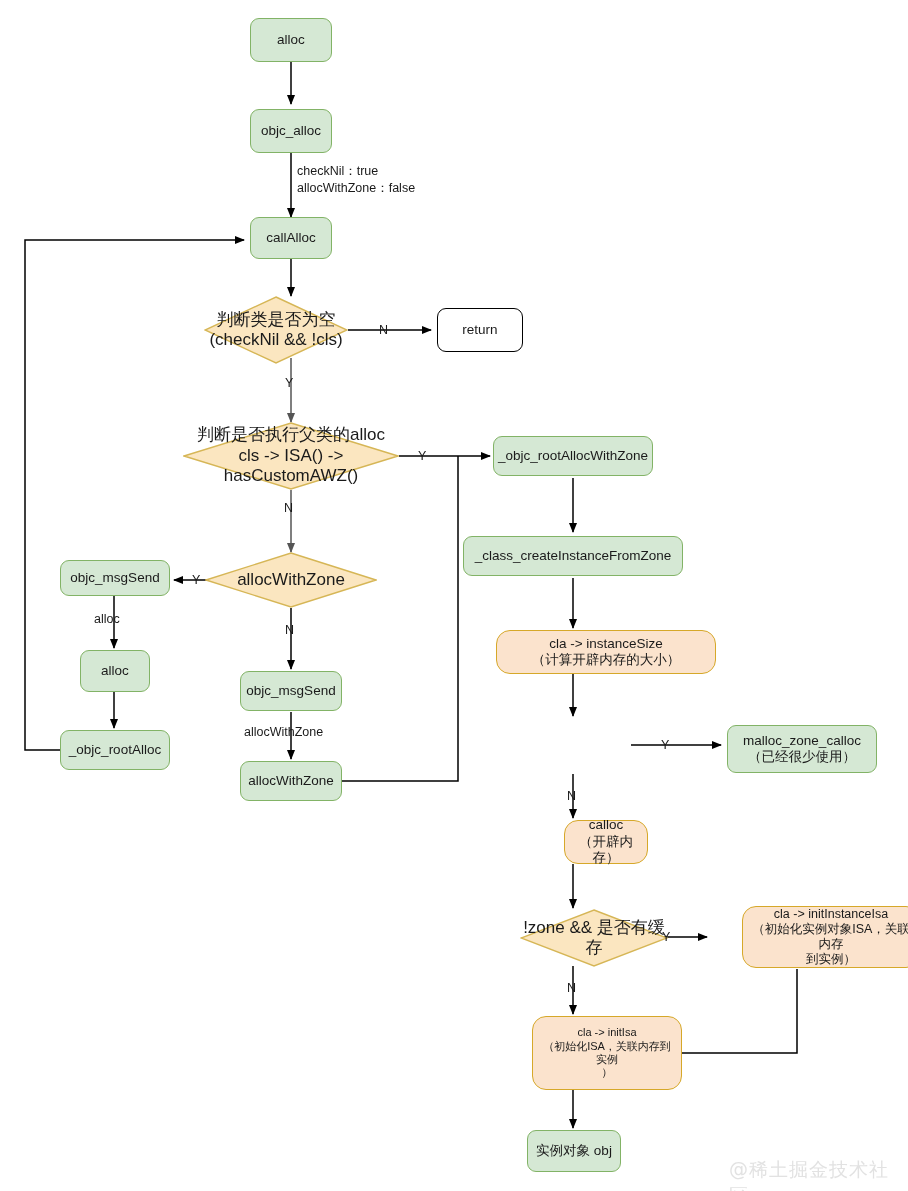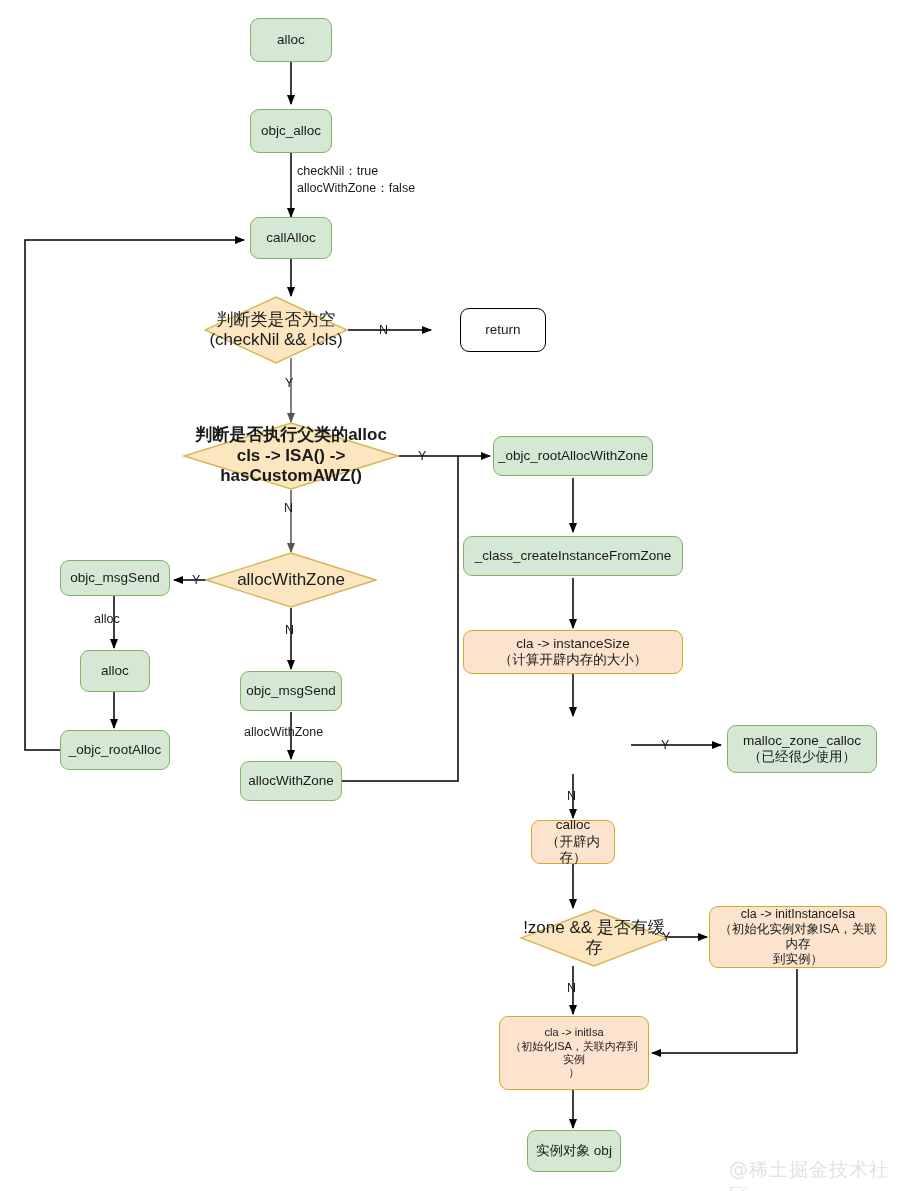--- a/index.html
+++ b/index.html
@@ -43,33 +43,33 @@
     white-space: pre-line;
   }
   .proc {
     border-radius: 9px;
     border: 1.4px solid #82b366;
     background: #d5e8d4;
     color: #1a1a1a;
     font-size: 13.5px;
   }
   .proc-orange {
-    border-radius: 9px;
+    border-radius: 14px;
     border: 1.4px solid #d6a829;
     background: #fbe3cd;
     color: #1a1a1a;
     font-size: 13.5px;
+    margin-left: 33px;
   }
   .proc-plain {
     border-radius: 9px;
     border: 1.6px solid #000000;
     background: #ffffff;
     color: #1a1a1a;
     font-size: 13.5px;
-    margin-left: 23px;
   }
   .decision {
     background: transparent;
     border: none;
     font-size: 17px;
     color: #1a1a1a;
   }
   .decision .dlabel {
     position: relative;
     z-index: 3;
@@ -194,21 +194,21 @@
 (checkNil &amp;&amp; !cls)</div>
   </div>
 
   <div class="edge-label" style="left:379px; top:322px;">N</div>
   <div class="edge-label" style="left:285px; top:375px;">Y</div>
 
   <div class="node proc-plain" style="left:437px; top:308px; width:86px; height:44px;">
     <span>return</span>
   </div>
 
-  <div class="node decision" style="left:183px; top:422px; width:216px; height:68px;font-weight:bold;">
+  <div class="node decision" style="left:183px; top:422px; width:216px; height:68px;">
     <svg class="dshape" viewBox="0 0 216 68" preserveAspectRatio="none">
       <polygon points="108,1 215,34 108,67 1,34" fill="#fbe6c0" stroke="#d6b656" stroke-width="1.4"></polygon>
     </svg>
     <div class="dlabel">判断是否执行父类的alloc
 cls -&gt; ISA() -&gt; hasCustomAWZ()</div>
   </div>
 
   <div class="edge-label" style="left:418px; top:448px;">Y</div>
   <div class="edge-label" style="left:284px; top:500px;">N</div>
 

